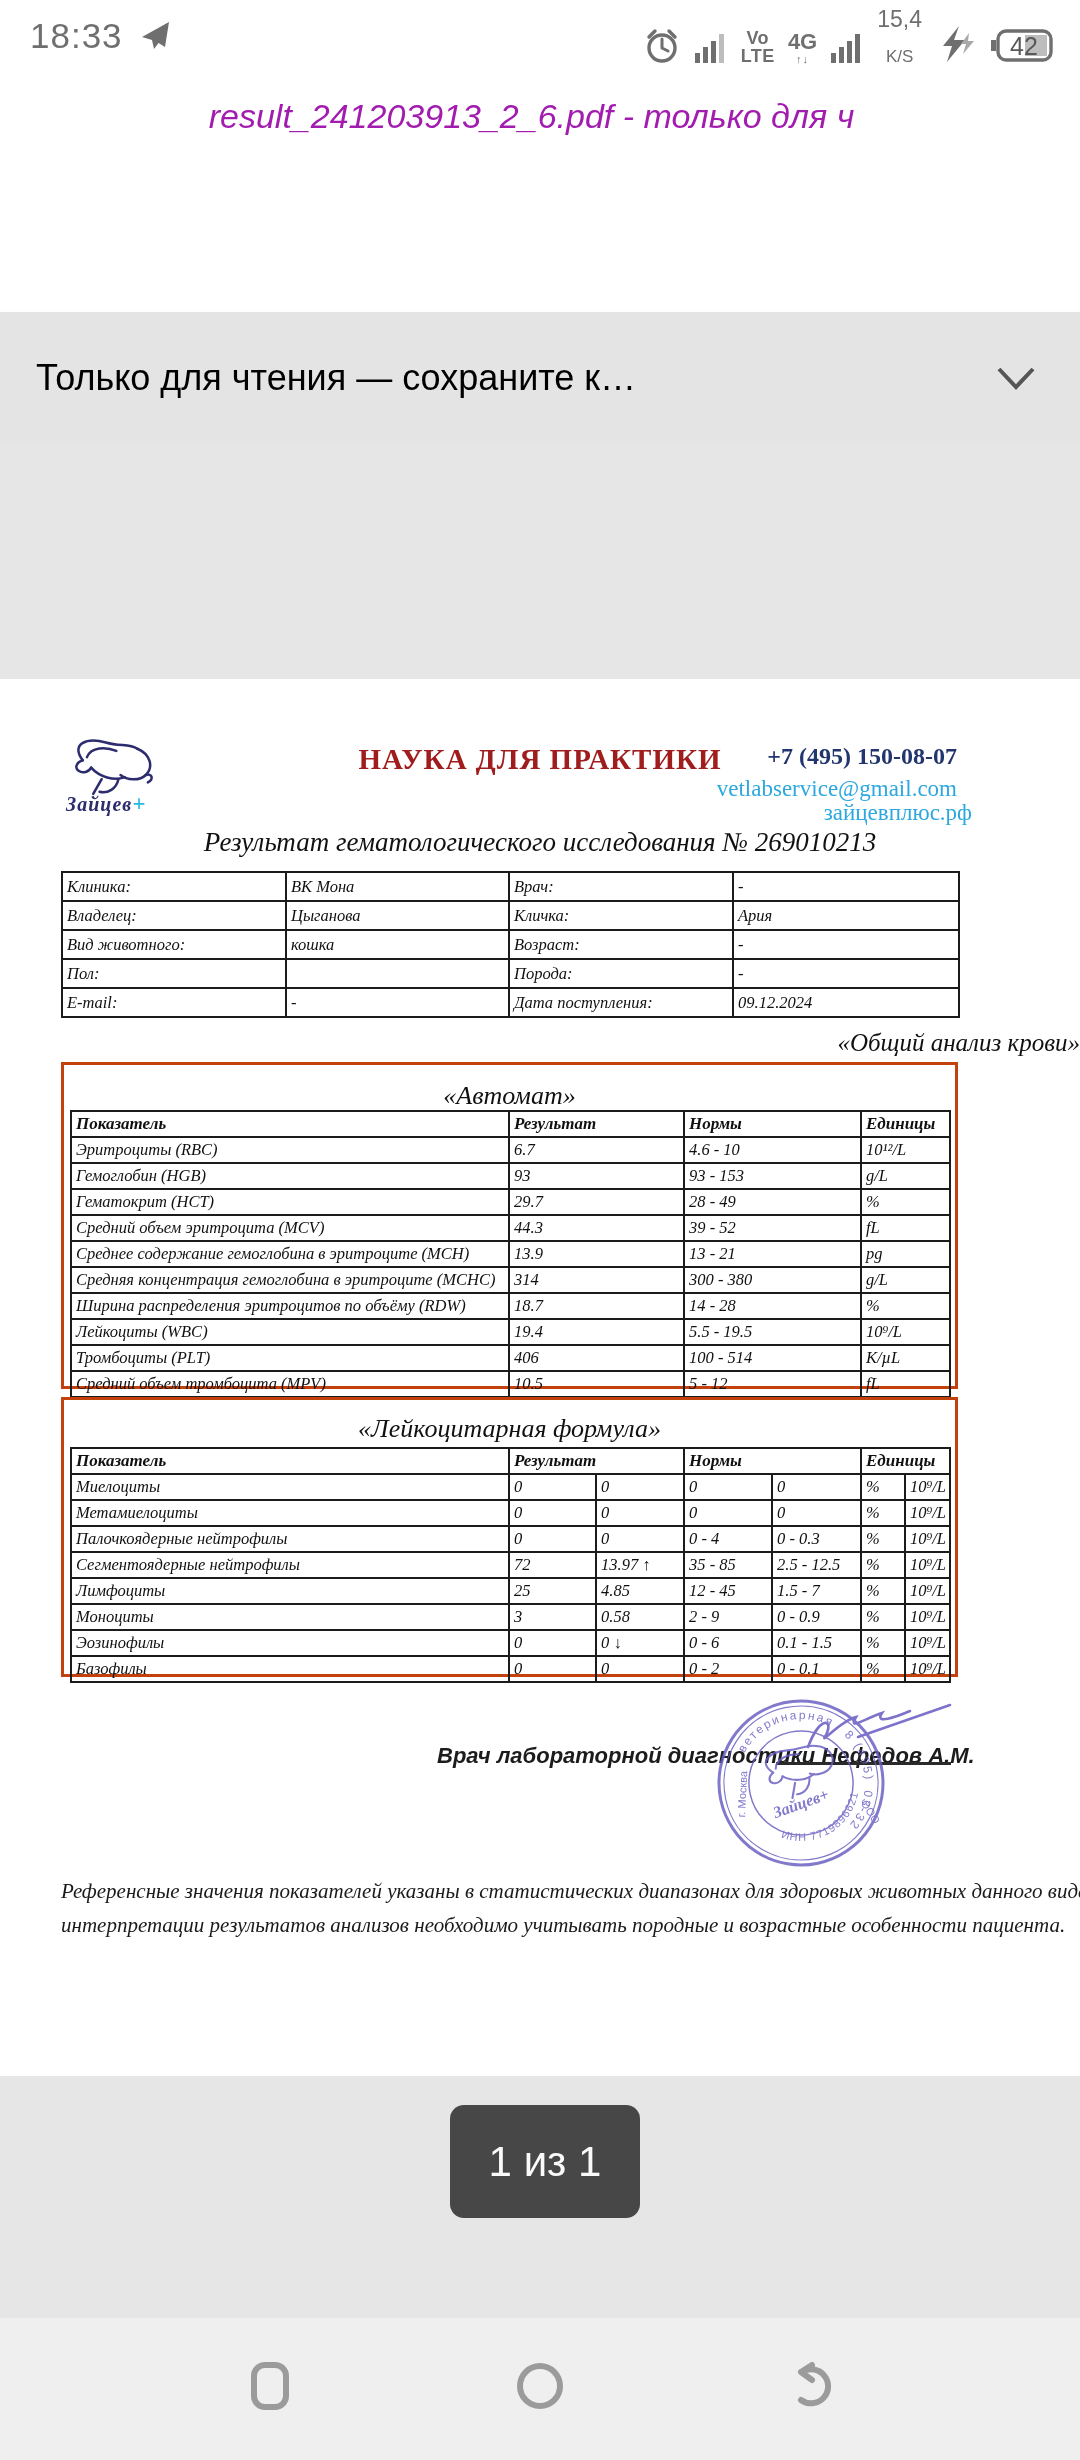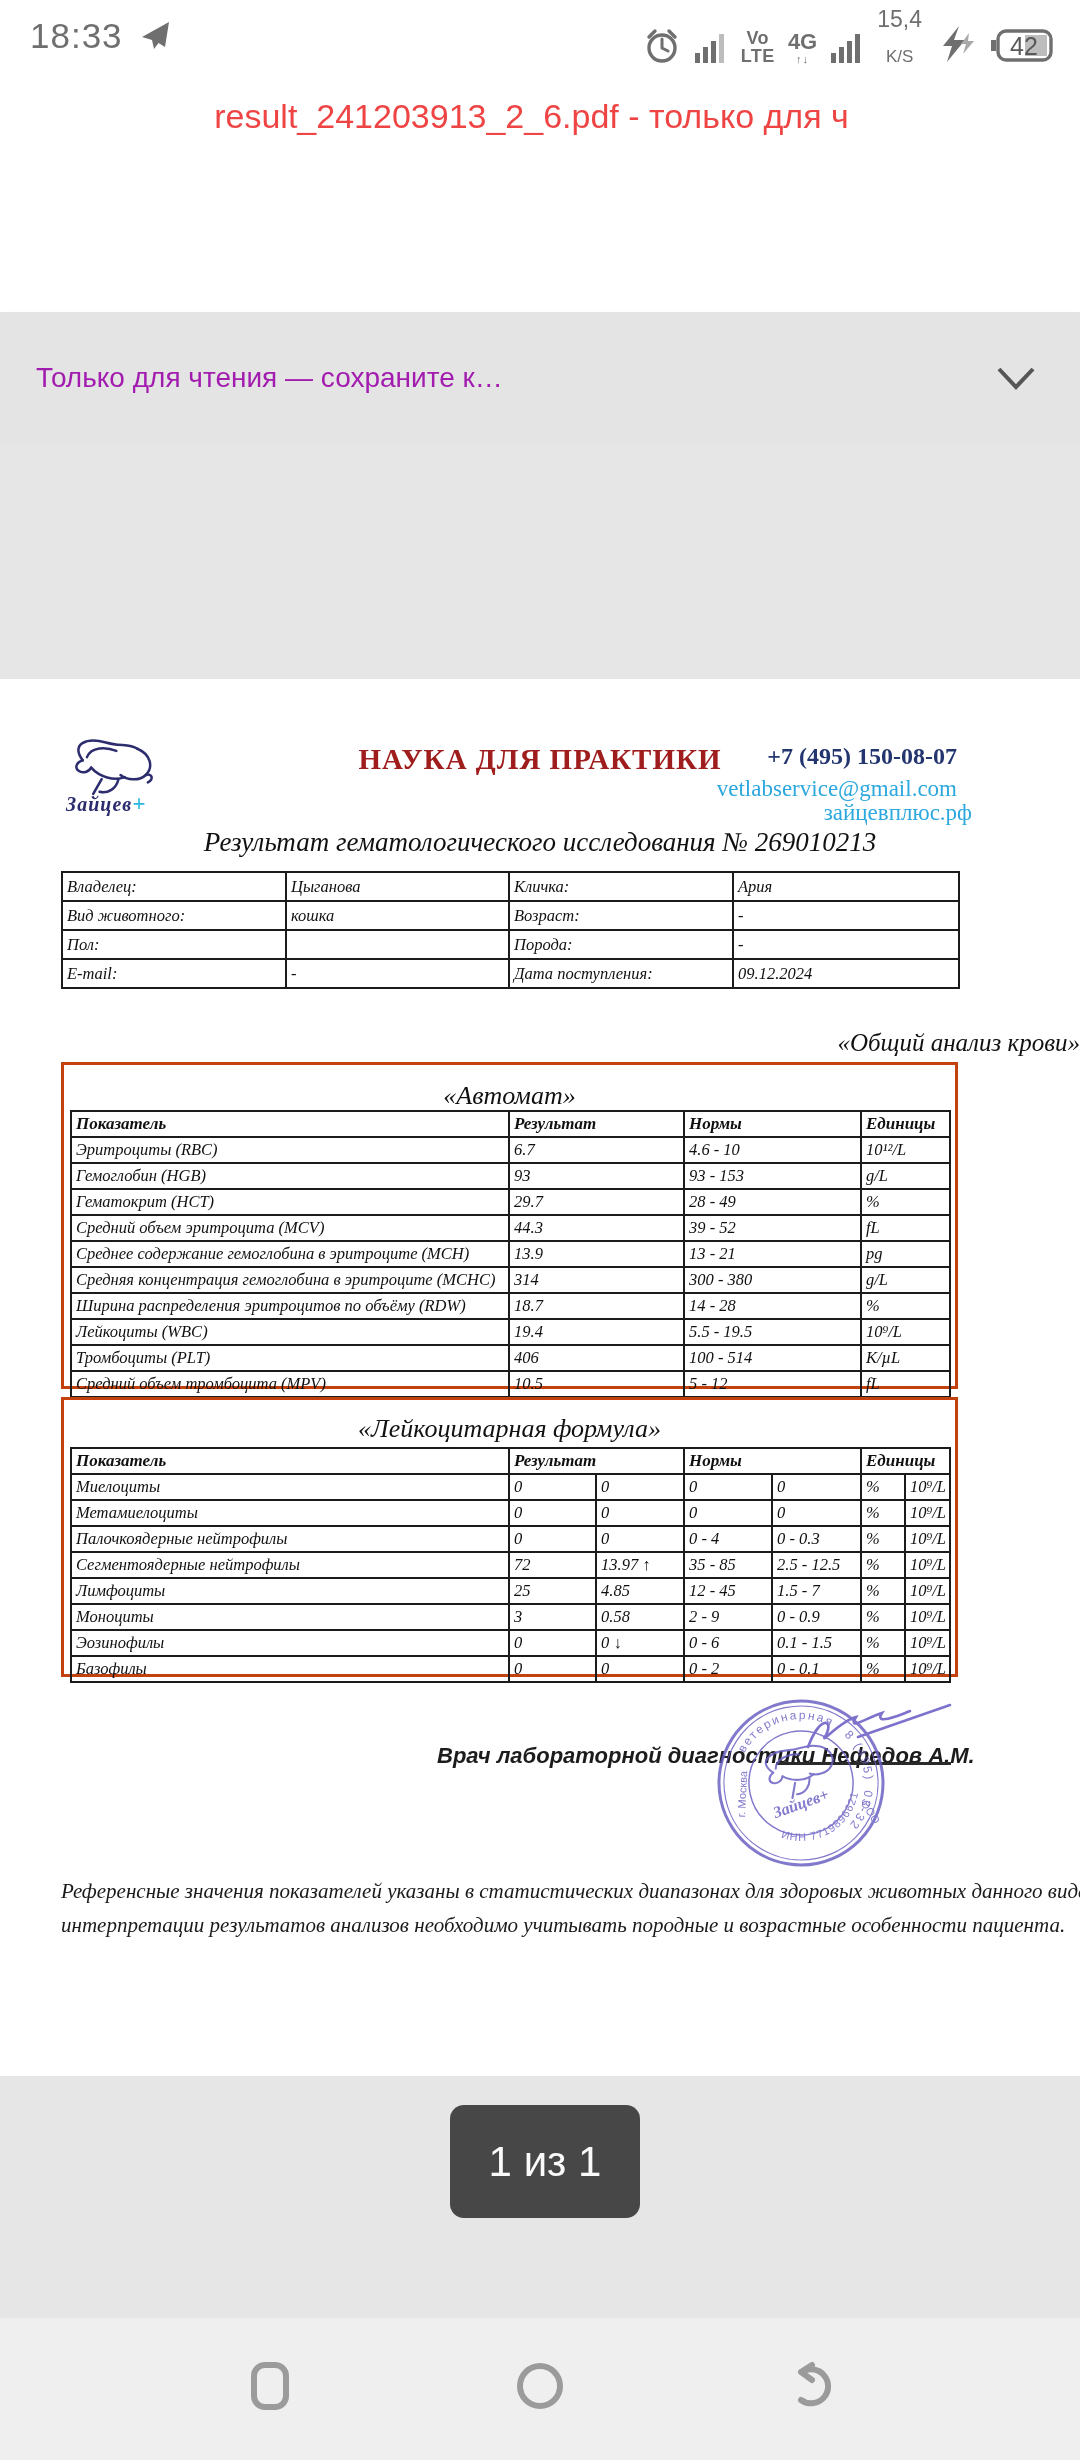--- a/index.html
+++ b/index.html
@@ -12,28 +12,28 @@
   .sb-time{font-size:35px;letter-spacing:1px;}
   .sb-right{display:flex;align-items:flex-end;gap:13px;}
   .sb-col{display:flex;flex-direction:column;align-items:center;line-height:1;}
   .sb-volte{font-size:18px;font-weight:bold;letter-spacing:.5px;}
   .sb-4g{font-size:22px;font-weight:bold;}
   .sb-mini{font-size:11px;letter-spacing:1px;margin-top:1px;}
   .sb-speed1{font-size:23px;}
   .sb-speed2{font-size:17px;margin-top:17px;}
   
   .apptitle{position:absolute;top:88px;left:0;right:17px;height:56px;text-align:center;
-            font-size:34px;color:#ef4444;line-height:56px;white-space:nowrap;}
+            font-size:34px;color:#a21caf;line-height:56px;white-space:nowrap;font-style:italic;}
   
   .toolbar{position:absolute;top:195px;left:0;right:0;height:116px;background:#fff;}
   .tb{position:absolute;top:221px;}
   
   .banner{position:absolute;top:312px;left:0;right:0;height:131px;background:#e4e4e4;
           box-shadow:0 6px 10px -2px rgba(0,0,0,.22);display:flex;align-items:center;}
-  .banner-text{margin-left:36px;font-size:28px;color:#a21caf;}
+  .banner-text{margin-left:36px;font-size:36px;color:#000000;}
   .banner-chevron{position:absolute;right:40px;top:50px;}
   
   .viewer{position:absolute;top:443px;left:0;width:1080px;height:1875px;background:#e6e6e6;}
   .page{position:absolute;top:236px;left:0;width:1080px;height:1397px;background:#ffffff;color:#111;}
   .abs{position:absolute;}
   .brand-heading{top:64px;left:0;right:0;text-align:center;font-size:29px;font-weight:bold;
                  color:#a01d1d;letter-spacing:1px;font-family:"Liberation Serif",serif;}
   .phone{top:64px;right:123px;font-size:24px;font-weight:bold;color:#22356e;font-family:"Liberation Serif",serif;}
   .email{top:97px;right:123px;font-size:23px;color:#2ca8de;font-family:"Liberation Serif",serif;}
   .site{top:121px;right:108px;font-size:23px;color:#2ca8de;font-family:"Liberation Serif",serif;}
@@ -193,20 +193,26 @@
 
       <div class="abs" style="top:192px;left:61px;width:897px">
         <table class="t info">
           <colgroup>
               <col style="width:224px">
               <col style="width:223px">
               <col style="width:224px">
               <col style="width:226px">
             </colgroup>
           <tbody>
+              <tr>
+            <td class="lbl">Клиника:</td>
+            <td>ВК Мона</td>
+            <td class="lbl">Врач:</td>
+            <td>-</td>
+          </tr>
           <tr>
             <td class="lbl">Владелец:</td>
             <td>Цыганова</td>
             <td class="lbl">Кличка:</td>
             <td>Ария</td>
           </tr>
           <tr>
             <td class="lbl">Вид животного:</td>
             <td>кошка</td>
             <td class="lbl">Возраст:</td>

